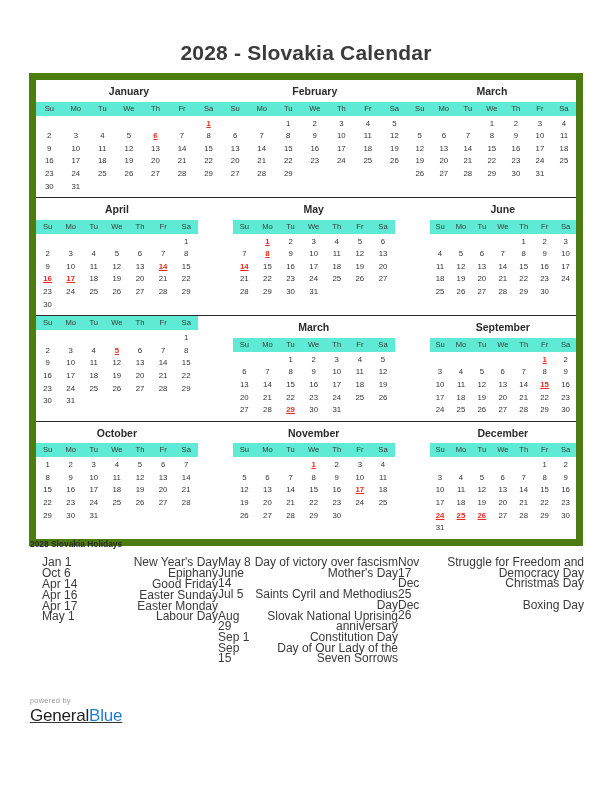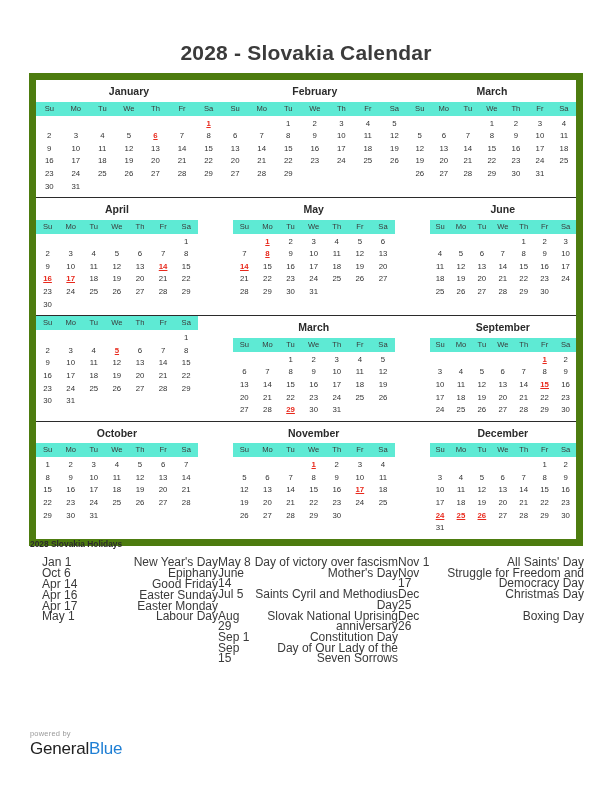--- a/index.html
+++ b/index.html
@@ -128,32 +128,33 @@
   }
   .hol-date {
     width: 36px;
     flex: 0 0 36px;
   }
   .hol-name { flex: 1 1 auto; text-align: right; }
 
   .footer {
     position: absolute;
     left: 30px;
-    top: 728px;
+    top: 695px;
   }
   .powered {
     font-size: 7.5px;
     color: #9a9a9a;
     line-height: 11px;
     letter-spacing: 0.2px;
   }
   .brand {
     font-size: 17px;
     line-height: 20px;
     letter-spacing: -0.2px;
+    text-decoration: underline;
   }
   .brand .b1 { color: #222222; }
   .brand .b2 { color: #1f7fd4; }
 </style>
 </head>
 <body>
 
 <div class="page">
 
   <div class="title">2028 - Slovakia Calendar</div>
@@ -962,24 +963,20 @@
           <span class="hol-date">Sep 1</span>
           <span class="hol-name">Constitution Day</span>
         </div>
         <div class="hol-item">
           <span class="hol-date">Sep 15</span>
           <span class="hol-name">Day of Our Lady of the Seven Sorrows</span>
         </div>
       </div>
       <div class="hol-col h2">
         <div class="hol-item">
-          <span class="hol-date">Nov 1</span>
-          <span class="hol-name">All Saints' Day</span>
-        </div>
-        <div class="hol-item">
           <span class="hol-date">Nov 17</span>
           <span class="hol-name">Struggle for Freedom and Democracy Day</span>
         </div>
         <div class="hol-item">
           <span class="hol-date">Dec 25</span>
           <span class="hol-name">Christmas Day</span>
         </div>
         <div class="hol-item">
           <span class="hol-date">Dec 26</span>
           <span class="hol-name">Boxing Day</span>

